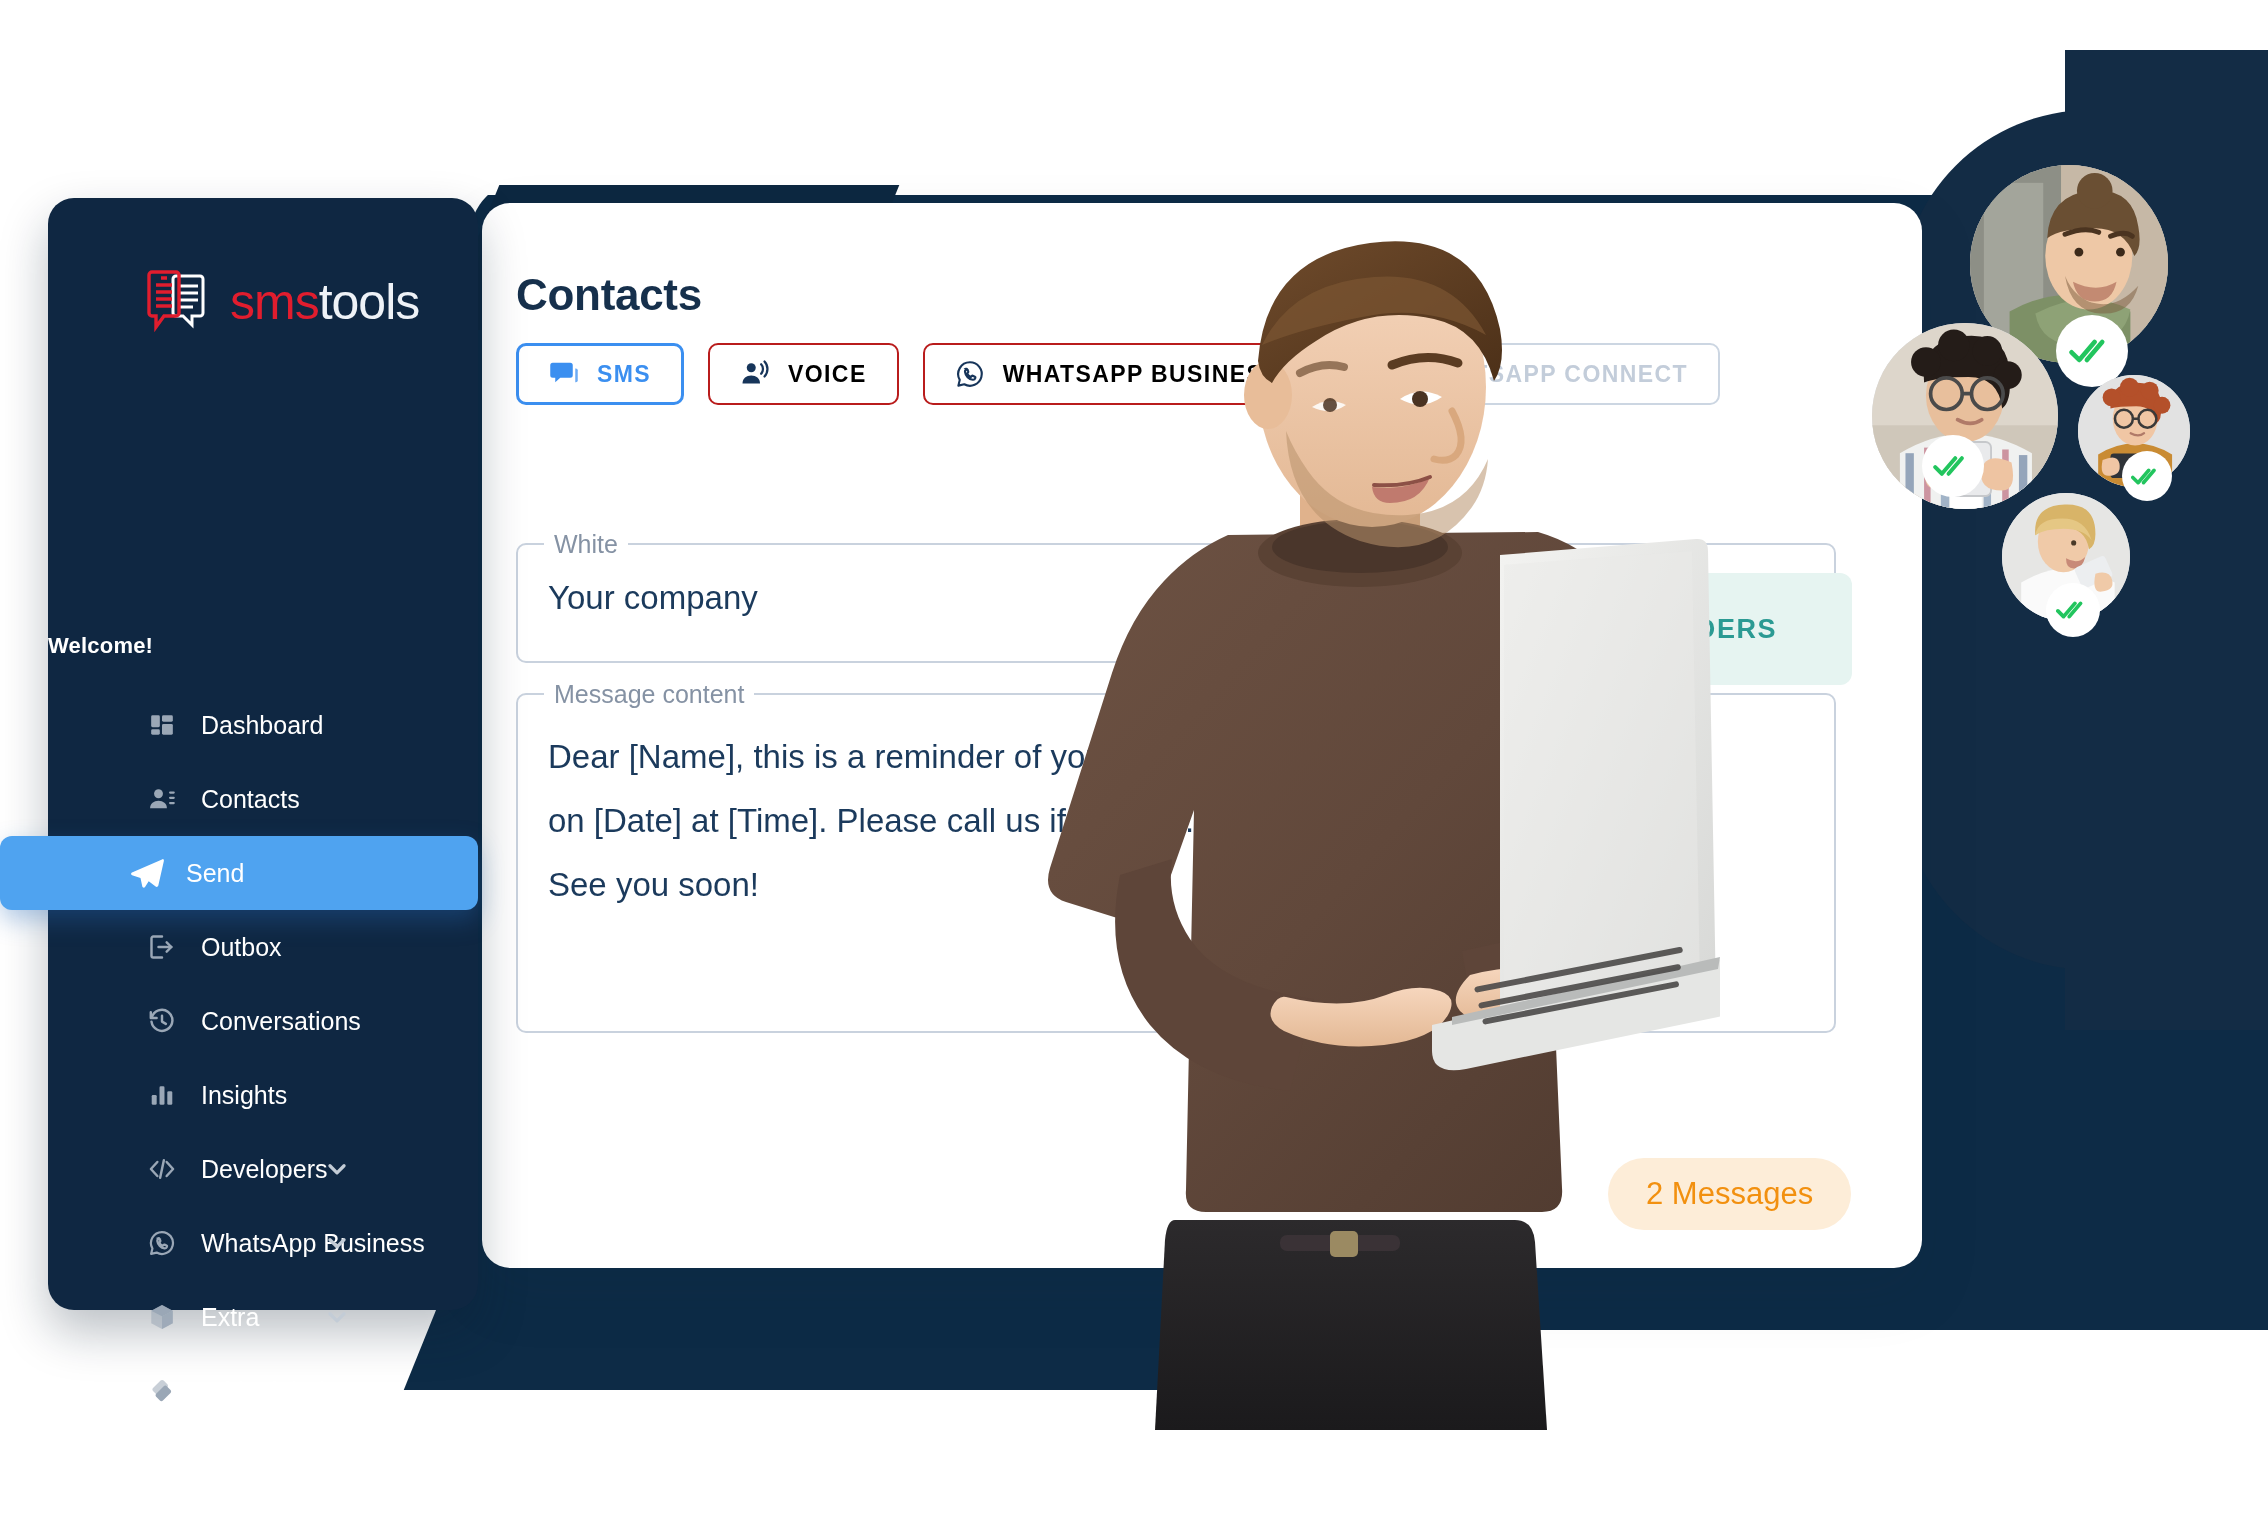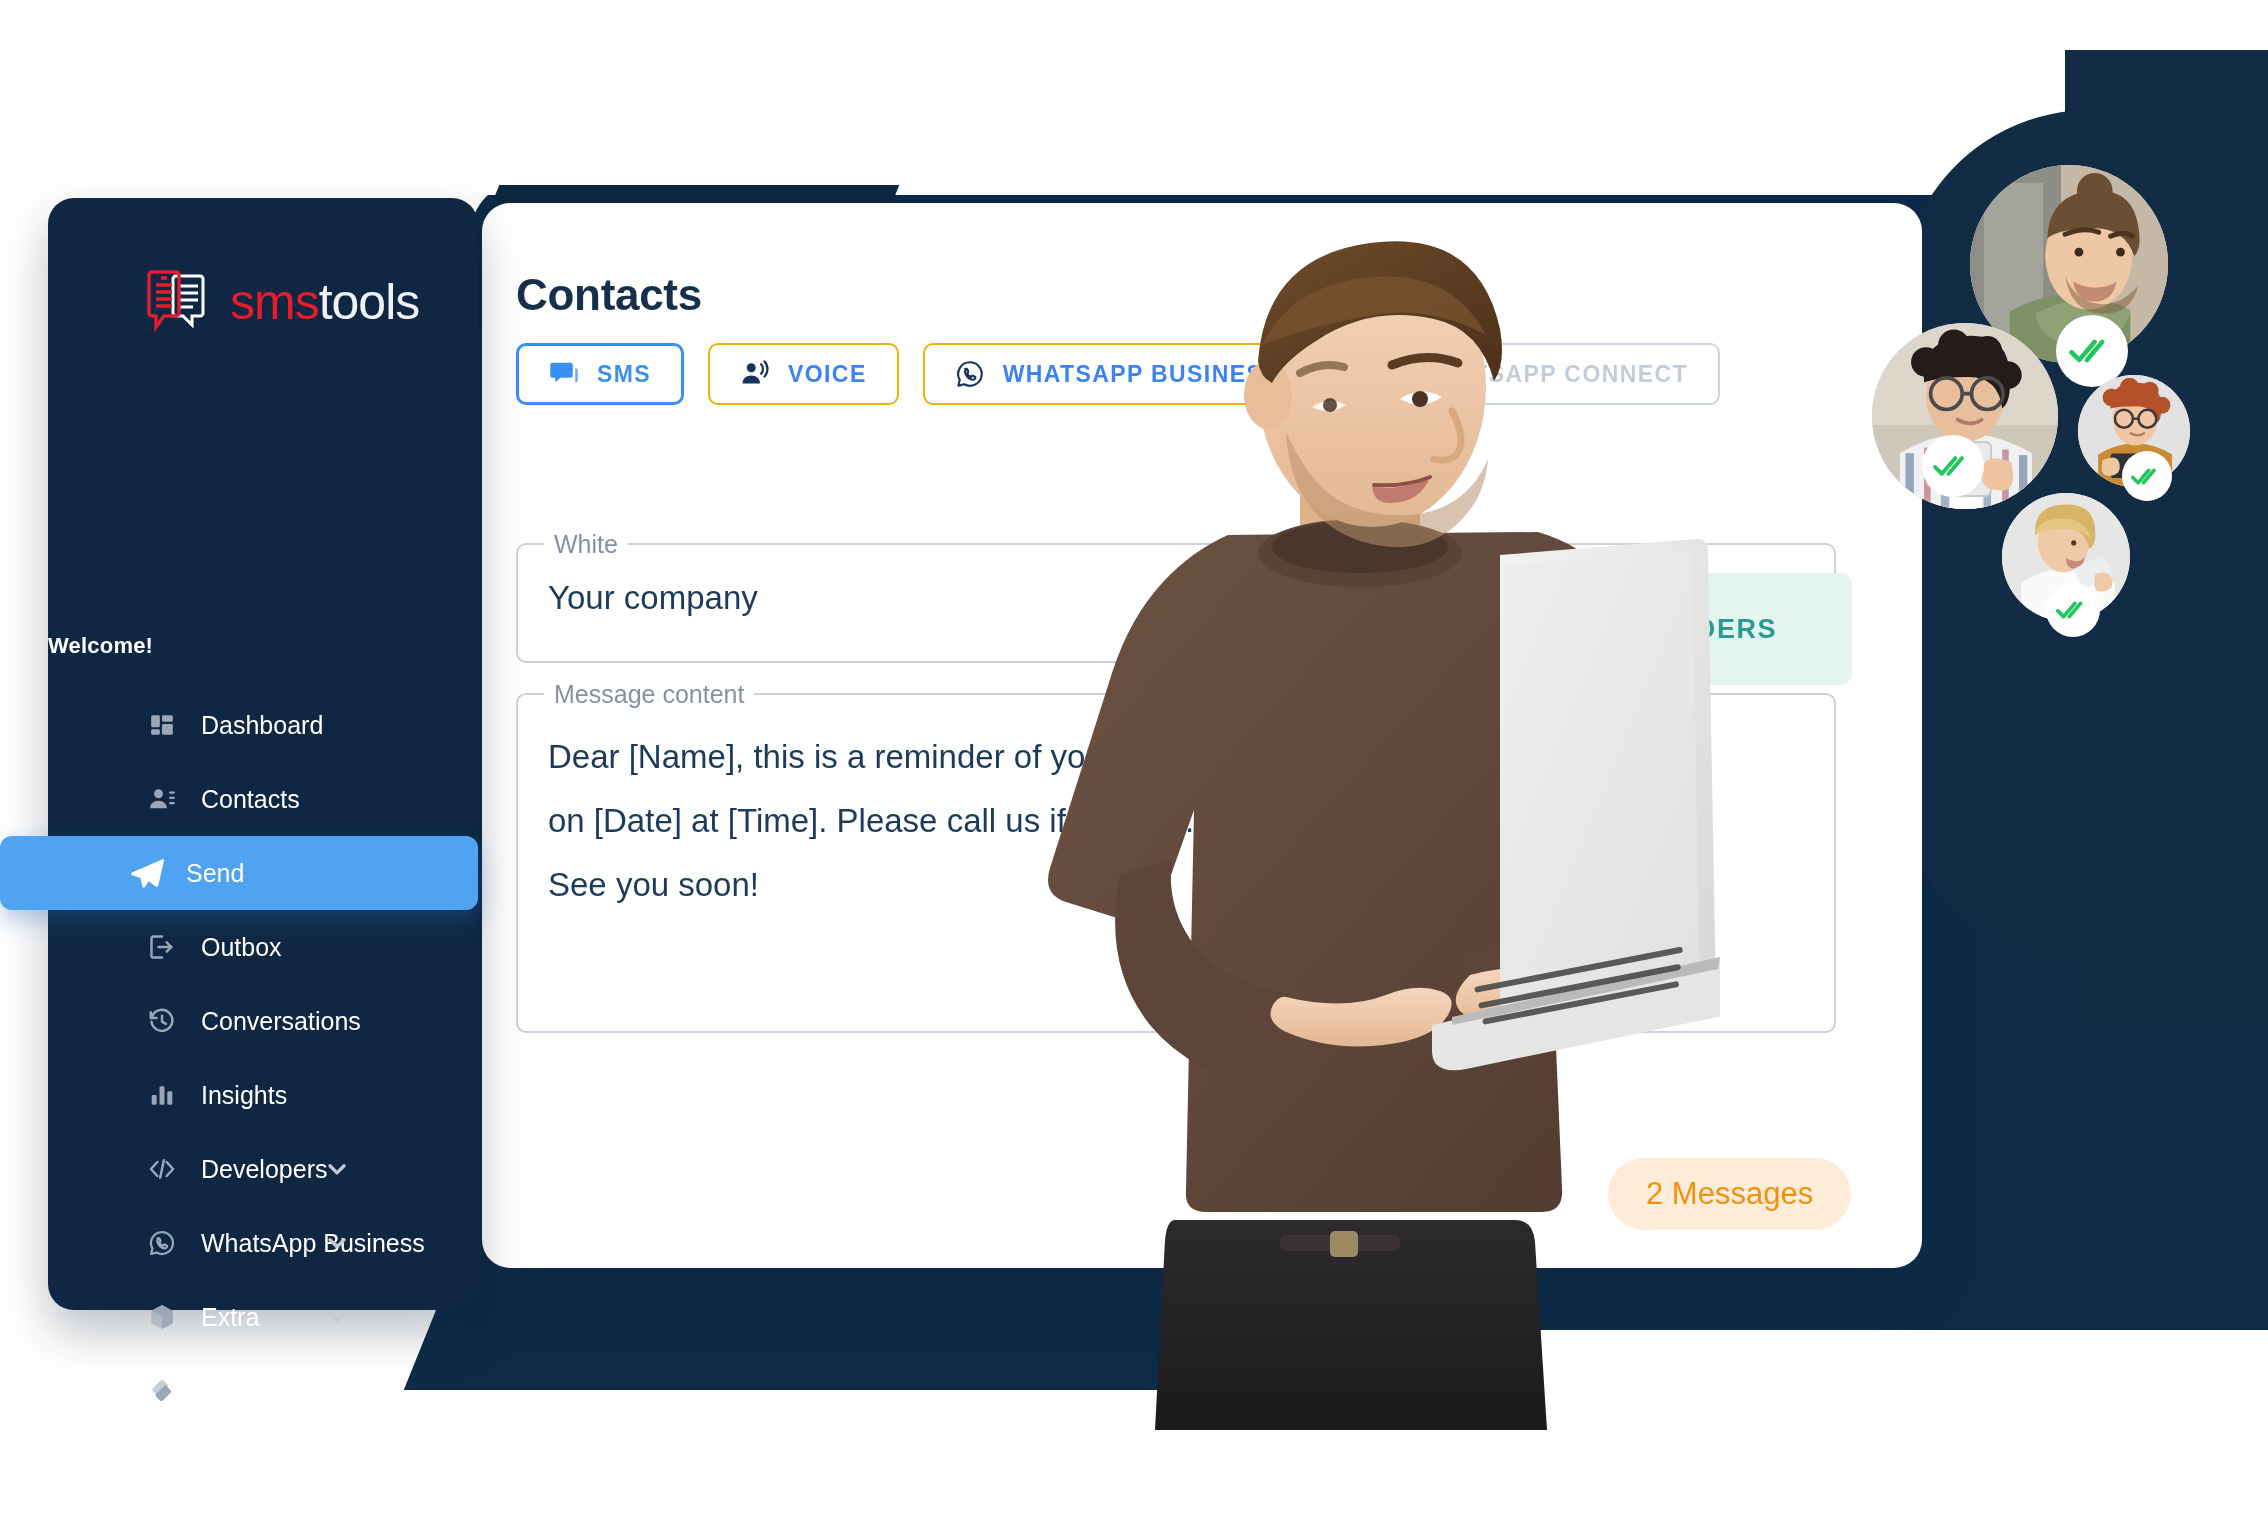--- a/index.html
+++ b/index.html
@@ -86,22 +86,22 @@
     z-index:20;overflow:hidden;
   }
   .card-title{
     position:absolute;left:34px;top:38px;
     font-size:44px;font-weight:700;color:#16304c;letter-spacing:-.3px;
   }
 
   .tabs{position:absolute;left:34px;top:140px;display:flex;gap:24px;align-items:center;}
   .tab{
     display:flex;align-items:center;gap:18px;height:62px;padding:0 30px;
-    border:2px solid #eab308;border-radius:10px;background:#ffffff;
-    font-size:23px;font-weight:700;letter-spacing:1.4px;color:#3b82f6;
+    border:2px solid #b91c1c;border-radius:10px;background:#ffffff;
+    font-size:23px;font-weight:700;letter-spacing:1.4px;color:#000000;
     white-space:nowrap;cursor:pointer;box-sizing:border-box;
   }
   .tab.active{border:3px solid #3b8ff0;color:#3b8ff0;}
   .tab.active .t-ico{color:#3b8ff0;}
   .tab.muted{border:2px solid #ccd6e2;color:#c3cdda;}
   .tab.muted .t-ico{color:#c3cdda;}
   .t-ico{display:flex;align-items:center;color:#17355a;}
 
   
   .field{

